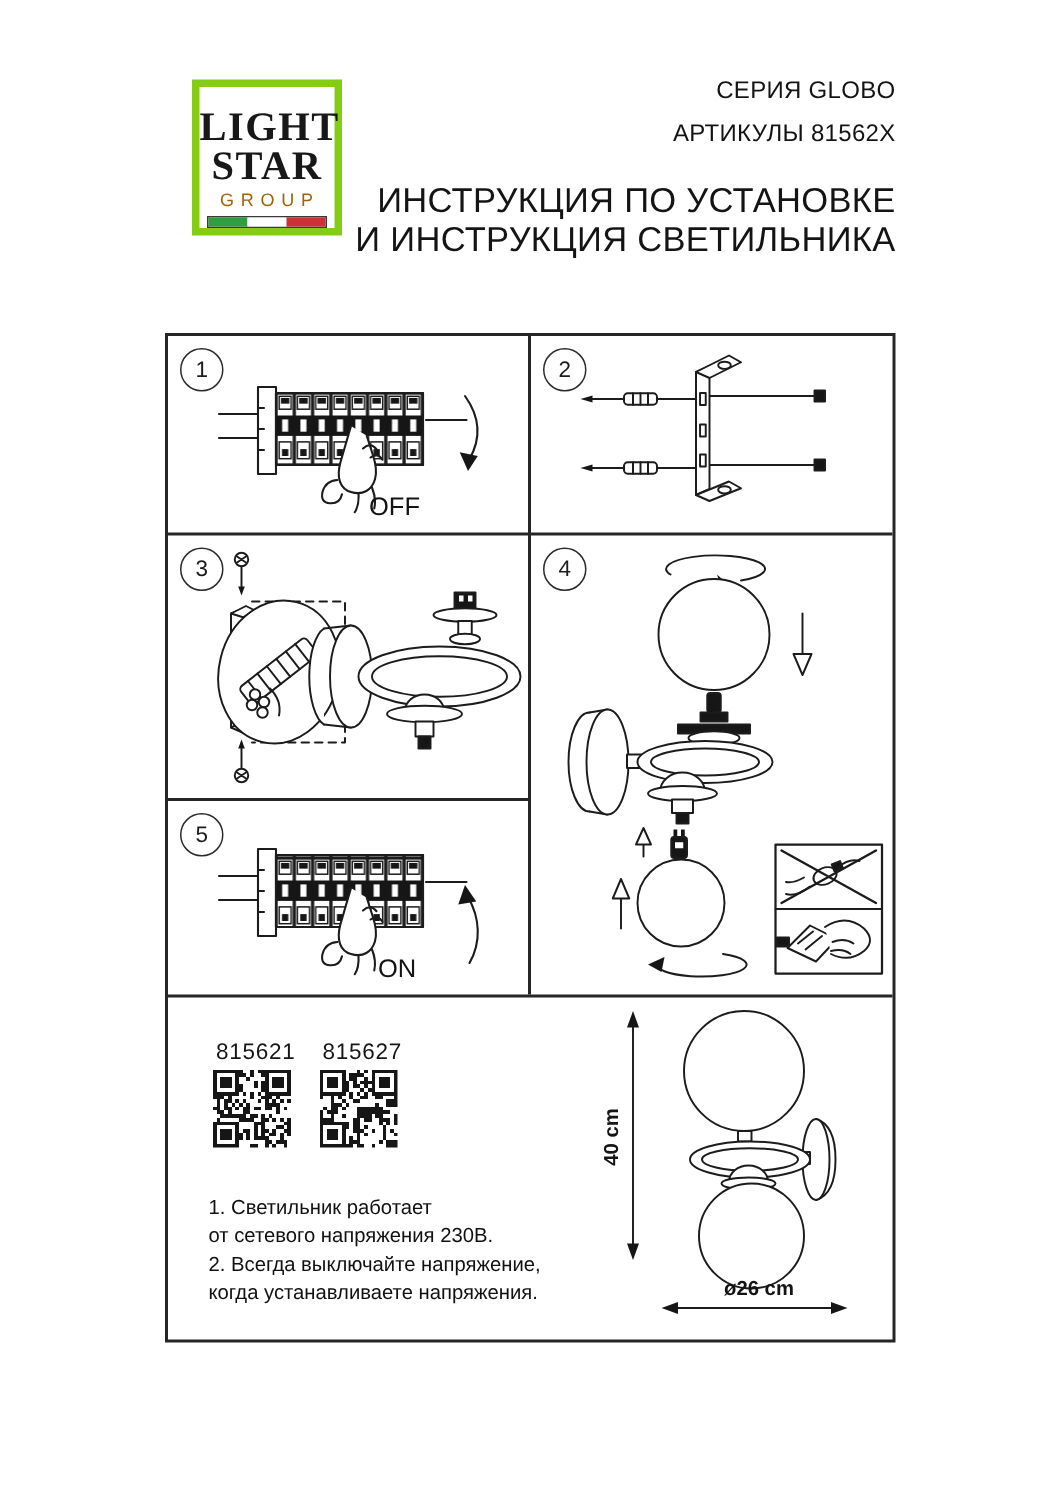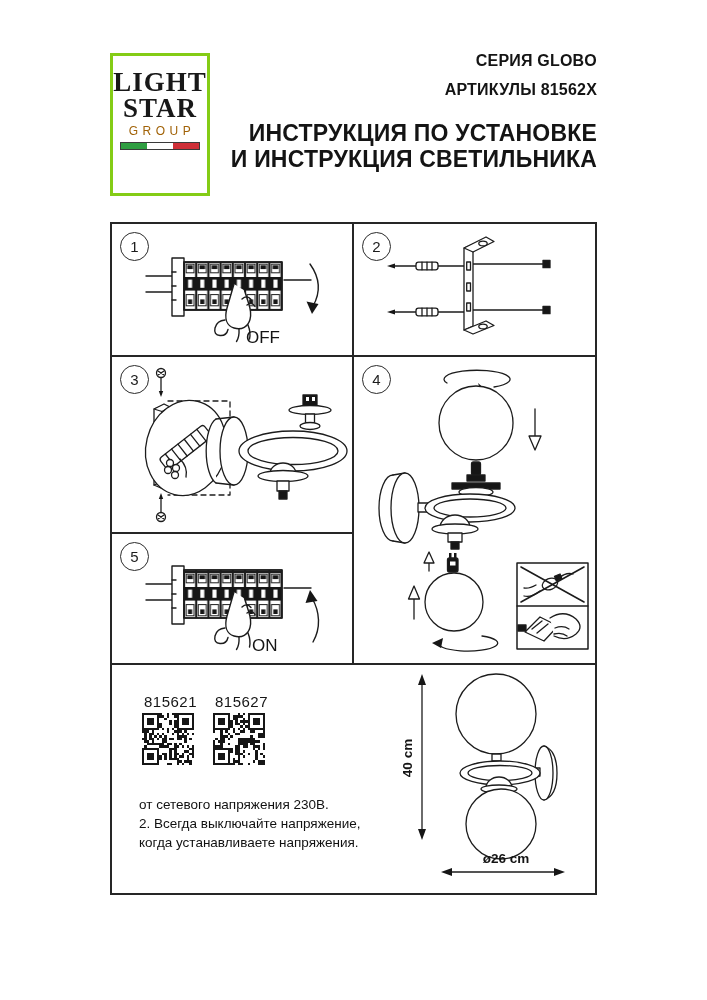--- a/index.html
+++ b/index.html
@@ -1,28 +1,28 @@
 <!DOCTYPE html>
 <html><head>
 <meta charset="utf-8">
 <style>
   html,body{margin:0;padding:0;background:#fff}
   .page{position:relative;width:707px;height:1000px;background:#fff;overflow:hidden;
         font-family:"Liberation Sans",sans-serif;color:#1c1c1c}
   
-  .logo{position:absolute;left:110px;top:53px;width:100px;height:143px;border:3px solid #84cc16;
+  .logo{position:absolute;left:128px;top:53px;width:100px;height:104px;border:5px solid #84cc16;
         box-sizing:border-box;text-align:center;background:#fff}
   .logo-l1,.logo-l2{font-family:"Liberation Serif",serif;font-weight:700;font-size:27px;line-height:26px;
         letter-spacing:1px;color:#181818}
   .logo-l1{margin-top:13px}
   .logo-l3{font-size:12px;letter-spacing:4.5px;color:#a16207;margin-top:3px;text-indent:4px}
   .flag{width:80px;height:8px;border:1px solid #3a3a3a;margin:4px auto 0;display:flex;box-sizing:border-box}
   .flag span{flex:1;height:100%}
   
-  .titles{position:absolute;right:110px;top:47px;text-align:right;font-weight:700;color:#141414}
+  .titles{position:absolute;right:110px;top:47px;text-align:right;font-weight:400;color:#141414}
   .t-sm{font-size:16px;line-height:28.5px;letter-spacing:.2px}
   .t-bg{font-size:23px;line-height:25.5px;letter-spacing:.2px}
   .t-gap{margin-top:17px}
   
   .frame{position:absolute;left:110px;top:222px;width:487px;height:673px;border:2px solid #262626;box-sizing:border-box}
   .gl{position:absolute;background:#262626}
   .panel{position:absolute}
   .panel svg.fill{position:absolute;left:0;top:0;width:100%;height:100%}
   .badge{position:absolute;left:8px;top:8px;width:27px;height:27px;border:1.5px solid #2b2b2b;border-radius:50%;
         display:flex;align-items:center;justify-content:center;font-size:15px;background:#fff;z-index:3}
@@ -712,20 +712,21 @@
           <rect x="7" y="20" width="1" height="1"></rect>
           <rect x="8" y="20" width="1" height="1"></rect>
           <rect x="10" y="20" width="1" height="1"></rect>
           <rect x="11" y="20" width="1" height="1"></rect>
           <rect x="14" y="20" width="1" height="1"></rect>
           <rect x="18" y="20" width="1" height="1"></rect>
           <rect x="19" y="20" width="1" height="1"></rect>
           <rect x="20" y="20" width="1" height="1"></rect>
         </svg>
       <div class="notes">
+        <div>1. Светильник работает</div>
         <div>от сетевого напряжения 230В.</div>
         <div>2. Всегда выключайте напряжение,</div>
         <div>когда устанавливаете напряжения.</div>
       </div>
       <svg style="position:absolute;left:282px;top:1px" width="182" height="226" viewBox="0 0 182 226">
         <g stroke="#1c1c1c" stroke-width="1.3" fill="none" stroke-linecap="round" stroke-linejoin="round">
           <path d="M150,80 q13,4 13,27 q0,23 -13,27"></path>
           <ellipse cx="150" cy="107" rx="9" ry="27" fill="#fff"></ellipse>
           <rect x="136" y="102" width="10" height="8" fill="#fff"></rect>
           <circle cx="102" cy="48" r="40" fill="#fff"></circle>

